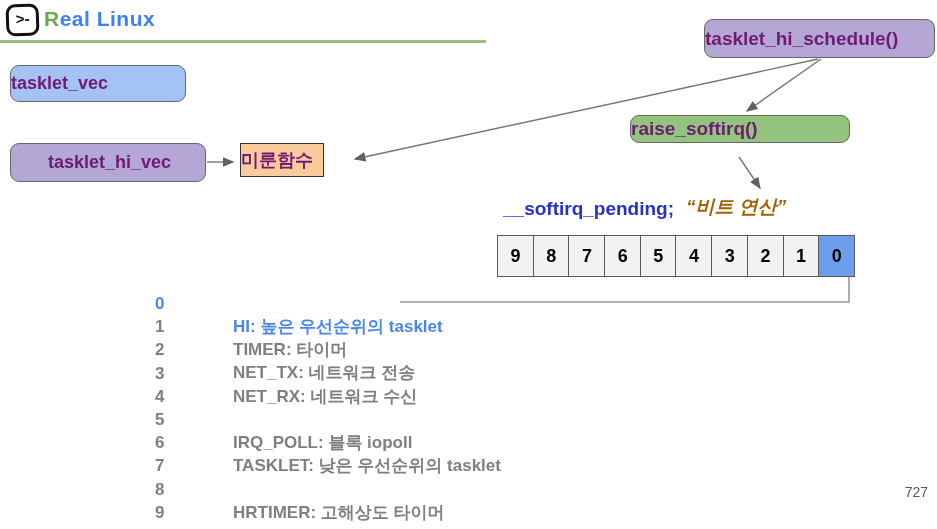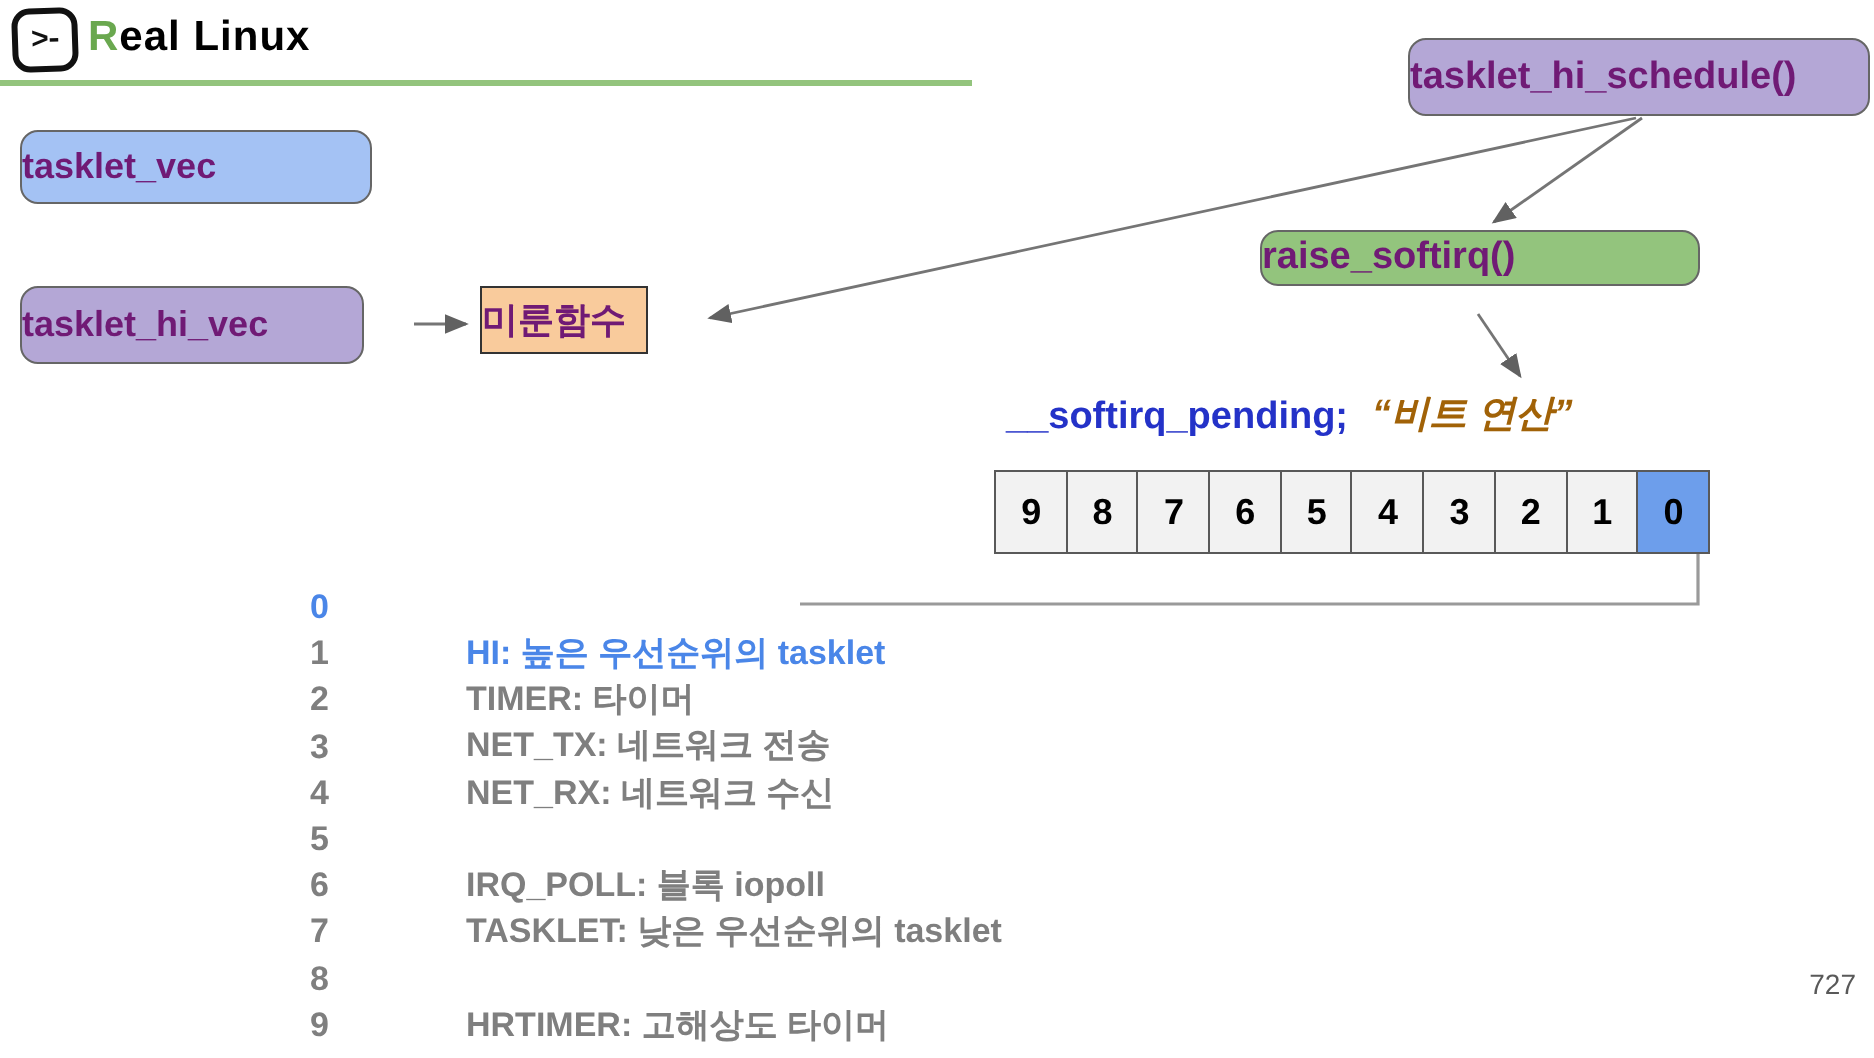--- a/index.html
+++ b/index.html
@@ -23,36 +23,36 @@
     font-family: "Liberation Mono", monospace;
     font-weight: bold; font-size: 15px; color: #111;
     letter-spacing: -2px;
     transform: rotate(-2deg);
   }
   .brand {
     position: absolute; left: 44px; top: 7px;
     font-size: 21px; font-weight: bold; letter-spacing: 0.5px;
   }
   .brand .initial { color: #6AA84F; }
-  .brand .rest { color: #000000; }
+  .brand .rest { color: #3b82f6; }
   .header-rule {
     position: absolute; left: 0; top: 40px;
     width: 486px; height: 3px; background: #93C47D;
   }
 
   
   .dbox {
     position: absolute;
     display: flex; align-items: center; 
     font-weight: bold; color: #701a75;
     border: 1.5px solid #666;
   }
   .rounded { border-radius: 9px; }
   .box-tasklet-vec      { left: 10px;  top: 65px;  width: 176px; height: 37px; background: #A4C2F4; font-size: 18px; }
-  .box-tasklet-hi-vec   { left: 10px;  top: 143px; width: 172px; height: 39px; background: #B4A7D6; font-size: 18px; }
+  .box-tasklet-hi-vec   { left: 10px;  top: 143px; width: 196px; height: 39px; background: #B4A7D6; font-size: 18px; padding-left: 37px; }
   .box-deferred         { left: 240px; top: 143px; width: 84px; height: 34px; background: #F9CB9C; font-size: 18px; border-color: #333; }
   .box-hi-schedule      { left: 704px; top: 19px;  width: 231px; height: 39px; background: #B4A7D6; font-size: 19px; }
   .box-raise-softirq    { left: 630px; top: 115px; width: 220px; height: 28px; background: #93C47D; font-size: 19px; }
 
   
   .pending-label {
     position: absolute; left: 503px; top: 198px;
     font-size: 19px; font-weight: bold; color: #2432C8;
     letter-spacing: 0px;
   }

